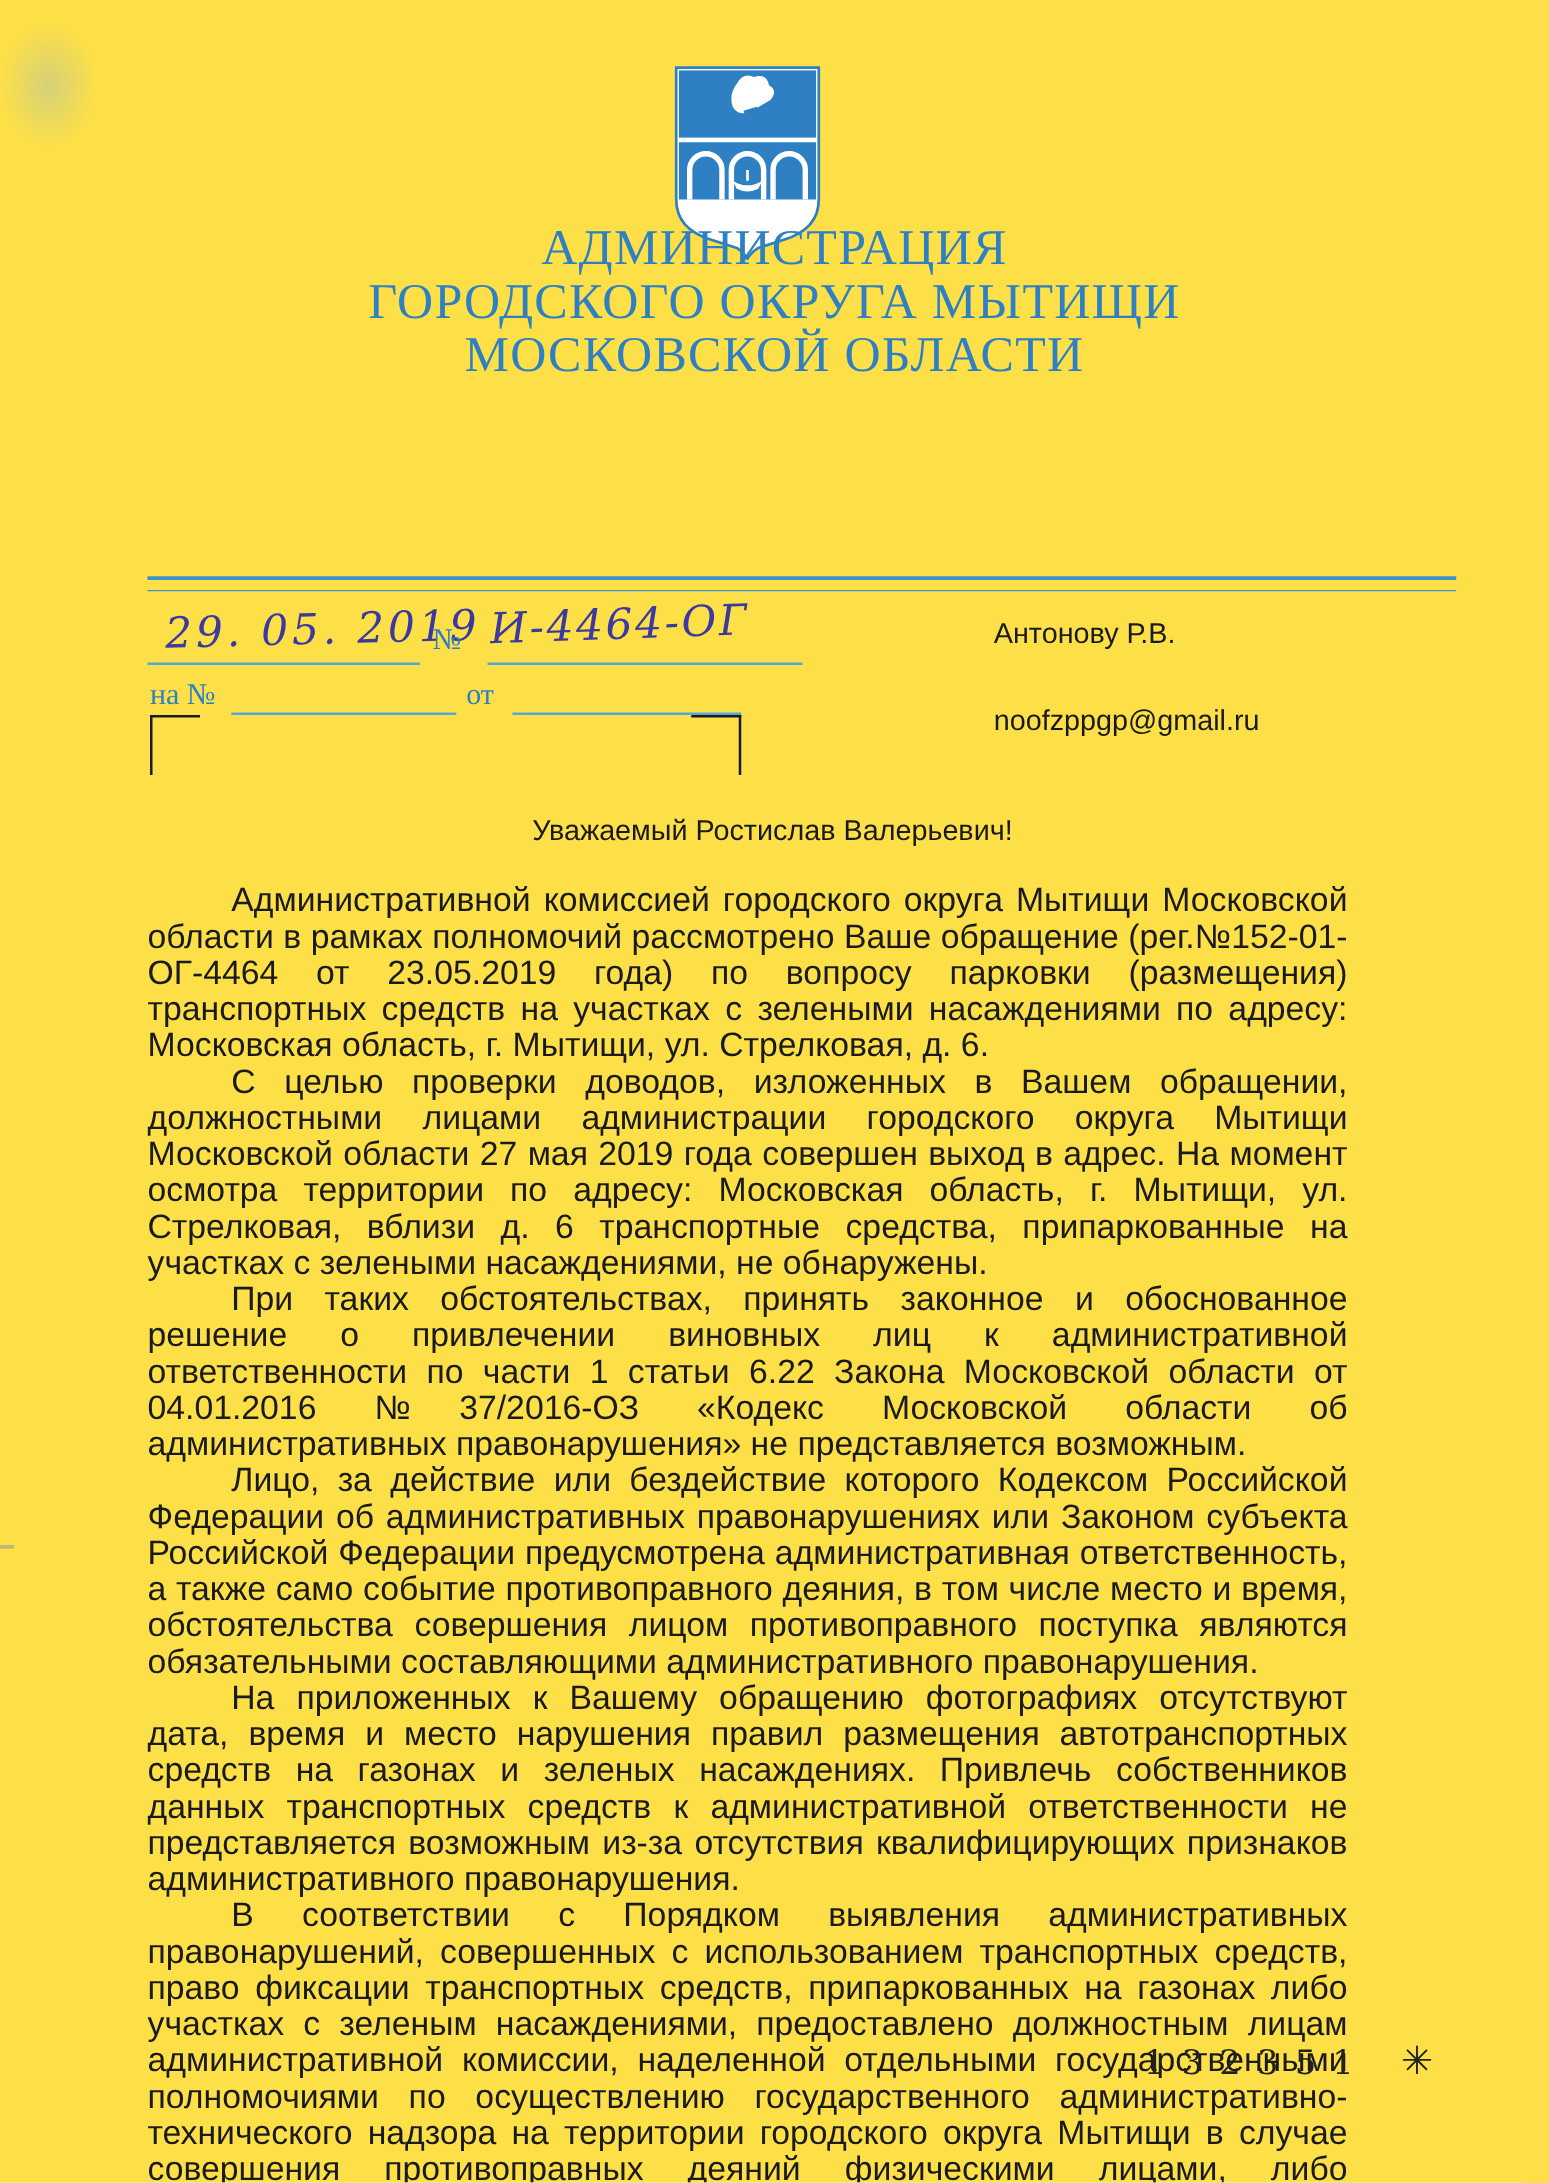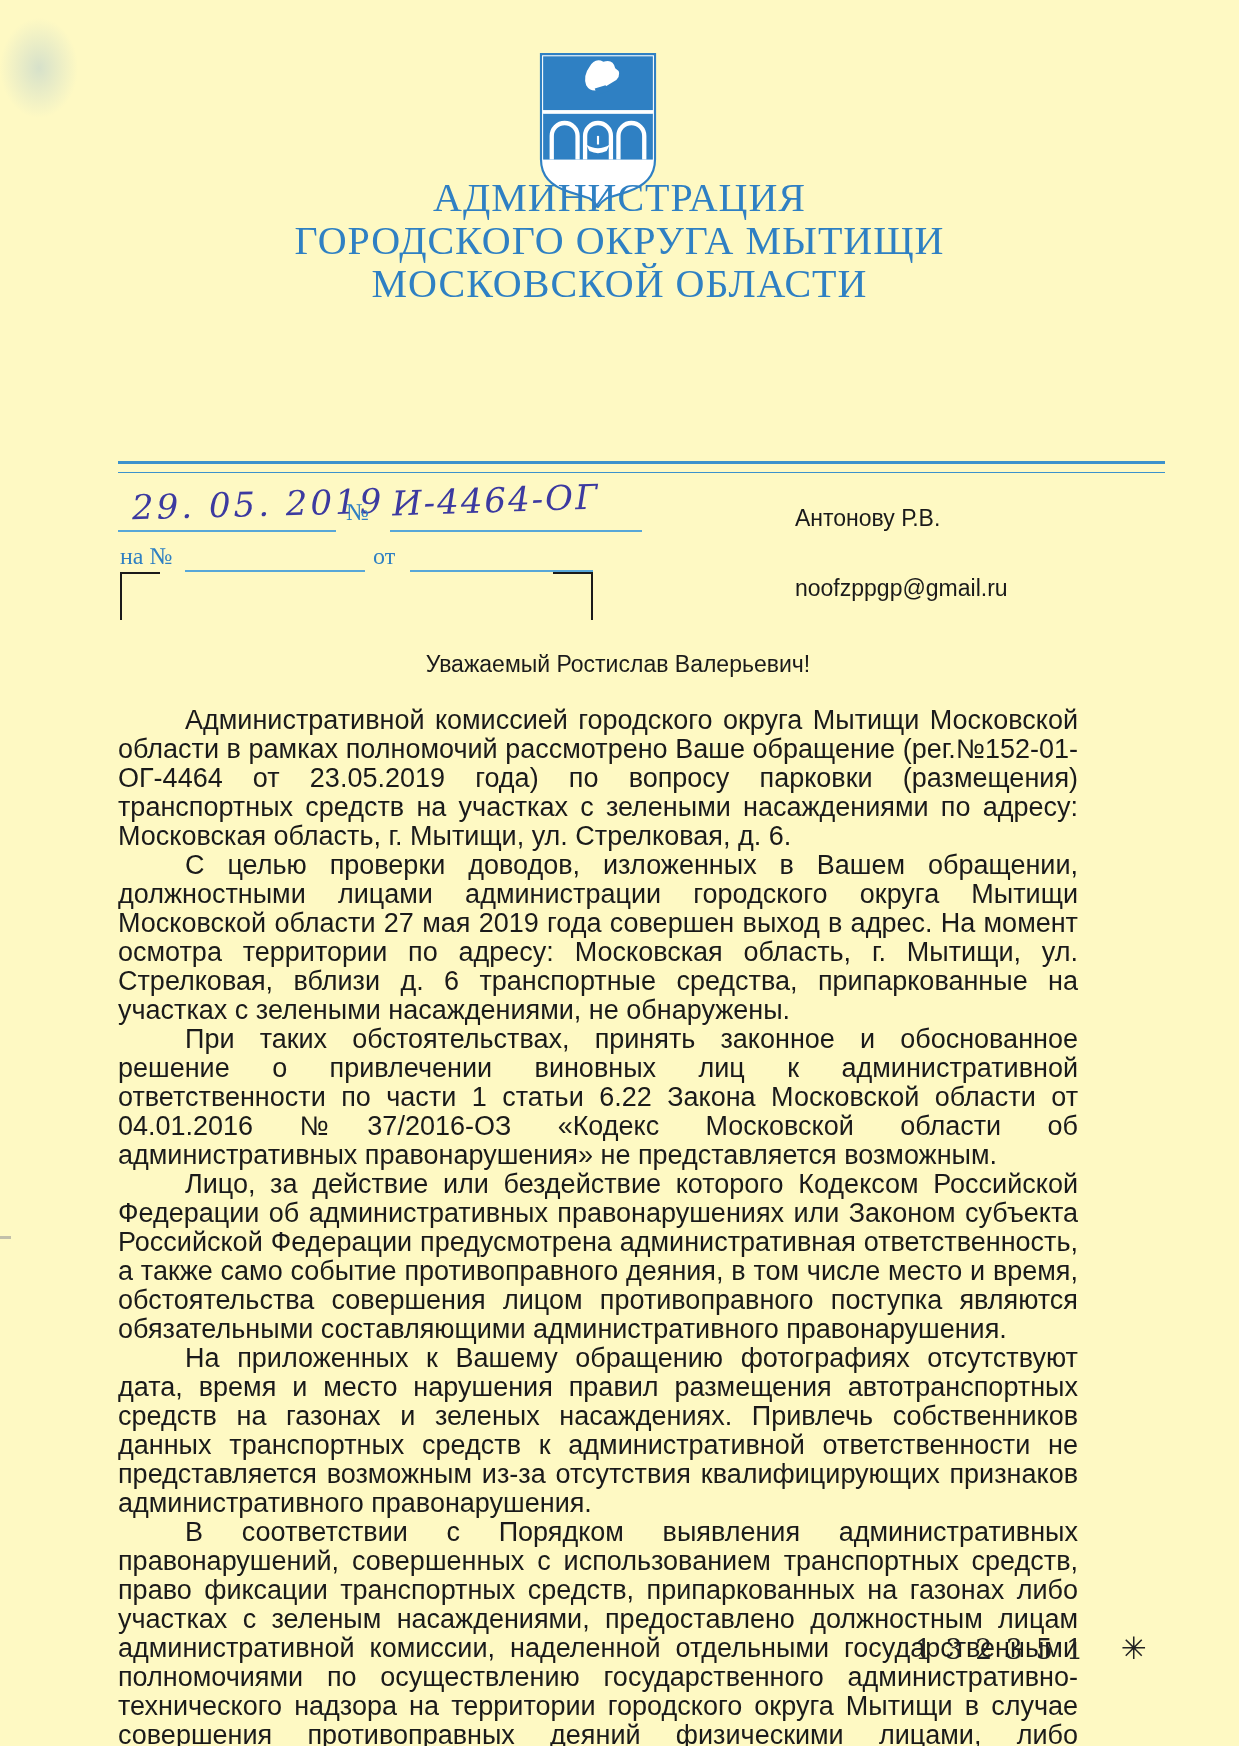--- a/index.html
+++ b/index.html
@@ -1,20 +1,20 @@
 <!DOCTYPE html>
 <html lang="ru" style="--color-accent: #2f80c3; --color-rule: #3c92cc; --color-rule_light: #57a7d8; --color-ink: #3c3aa0; --color-body_text: #1a1a1a;"><head>
 <meta charset="utf-8">
 <style>
   html,body{margin:0;padding:0;background:#e8e8e8;}
   .page{
     position:relative;
     width:1239px;height:1746px;
     margin:0 auto;
-    background:#fef9c3;
+    background:#fde047;
     overflow:hidden;
     font-family:"Liberation Sans",sans-serif;
     color:var(--color-body_text,#1a1a1a);
   }
   
   .smudge-tl{
     position:absolute;left:0;top:18px;width:78px;height:100px;
     background:radial-gradient(closest-side,rgba(140,180,215,.35),rgba(140,180,215,0));
     pointer-events:none;
   }
@@ -71,21 +71,21 @@
   }
   .ref2 .lbl{position:absolute;bottom:2px;}
   .lbl-on{left:2px;}
   .lbl-from{left:255px;}
   .u2a{position:absolute;left:67px;bottom:0;width:180px;height:2px;background:var(--color-rule_light,#57a7d8);}
   .u2b{position:absolute;left:292px;bottom:0;width:183px;height:2px;background:var(--color-rule_light,#57a7d8);}
   .corner{position:absolute;width:38px;height:46px;border-color:var(--color-rule_light,#4a98d0);}
   .corner-l{left:120px;top:572px;border-left:2px solid;border-top:2px solid;}
   .corner-r{left:553px;top:572px;border-right:2px solid;border-top:2px solid;}
   
-  .recipient{position:absolute;left:795px;top:505px;font-size:23px;line-height:26px;}
+  .recipient{position:absolute;left:795px;top:493px;font-size:23px;line-height:26px;}
   .recipient .email{margin-top:44px;text-align:center;}
   
   .salutation{
     position:absolute;left:118px;top:651px;width:1000px;
     text-align:center;font-size:23px;
   }
   .body-text{
     position:absolute;left:118px;top:706px;width:960px;
     font-size:27px;line-height:29px;text-align:justify;
   }

